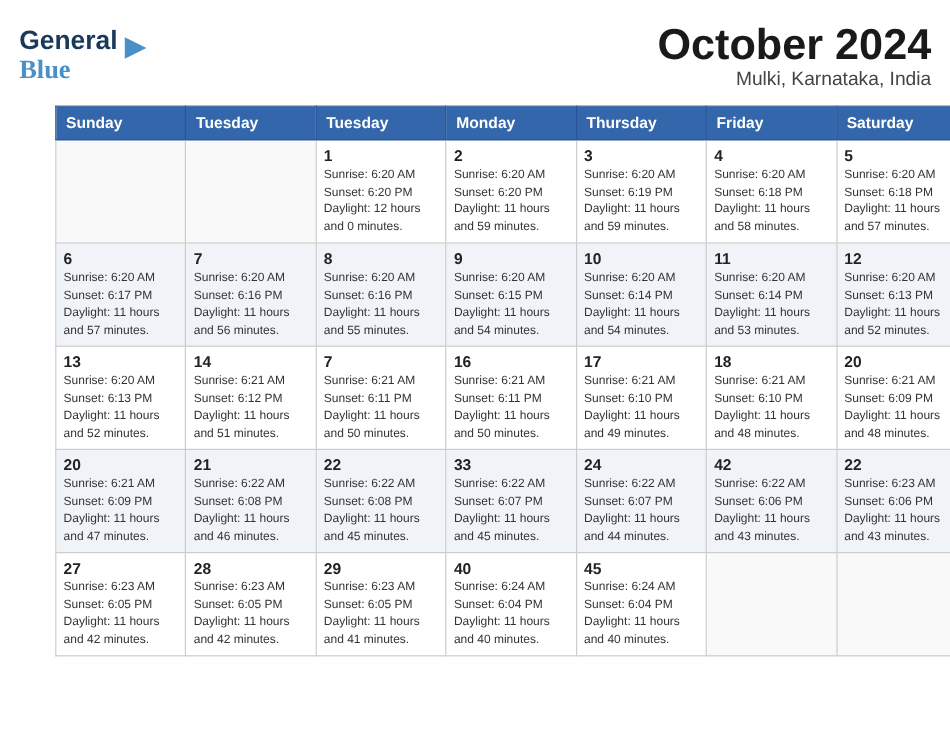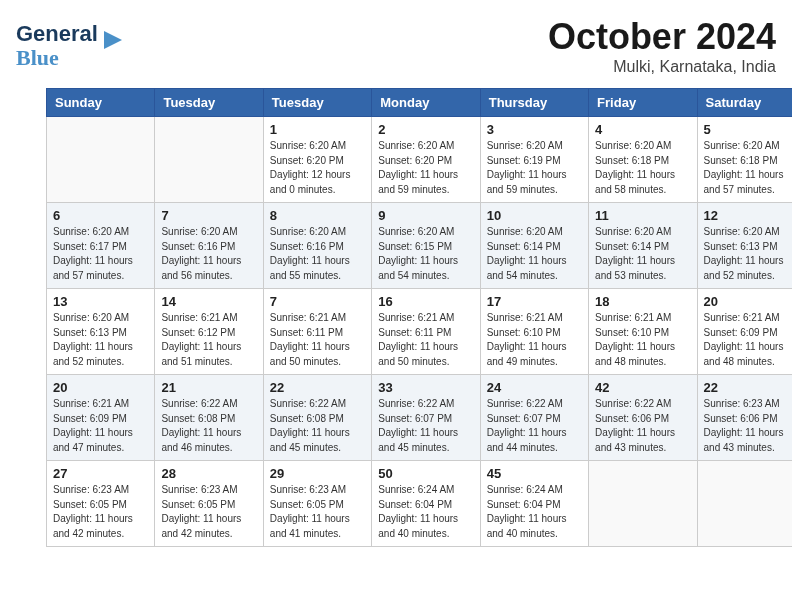--- a/index.html
+++ b/index.html
@@ -327,21 +327,21 @@
 and 42 minutes.</div>
         </td>
         <td>
           <span class="day-number">29</span>
           <div class="day-info" style="white-space: pre-line;">Sunrise: 6:23 AM
 Sunset: 6:05 PM
 Daylight: 11 hours
 and 41 minutes.</div>
         </td>
         <td>
-          <span class="day-number">50</span>
+          <span class="day-number">40</span>
           <div class="day-info" style="white-space: pre-line;">Sunrise: 6:24 AM
 Sunset: 6:04 PM
 Daylight: 11 hours
 and 40 minutes.</div>
         </td>
         <td>
           <span class="day-number">45</span>
           <div class="day-info" style="white-space: pre-line;">Sunrise: 6:24 AM
 Sunset: 6:04 PM
 Daylight: 11 hours

